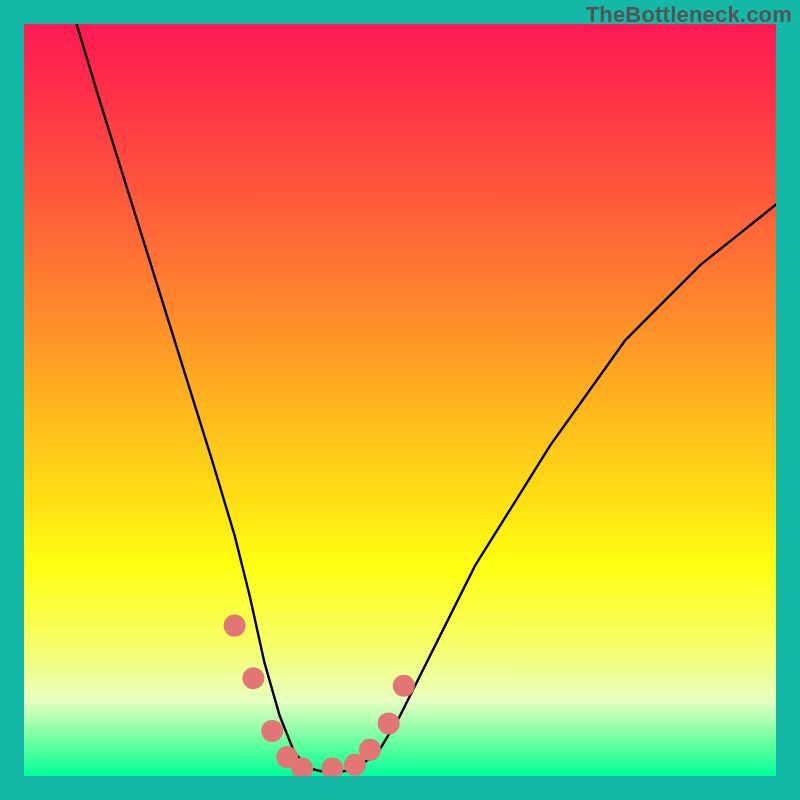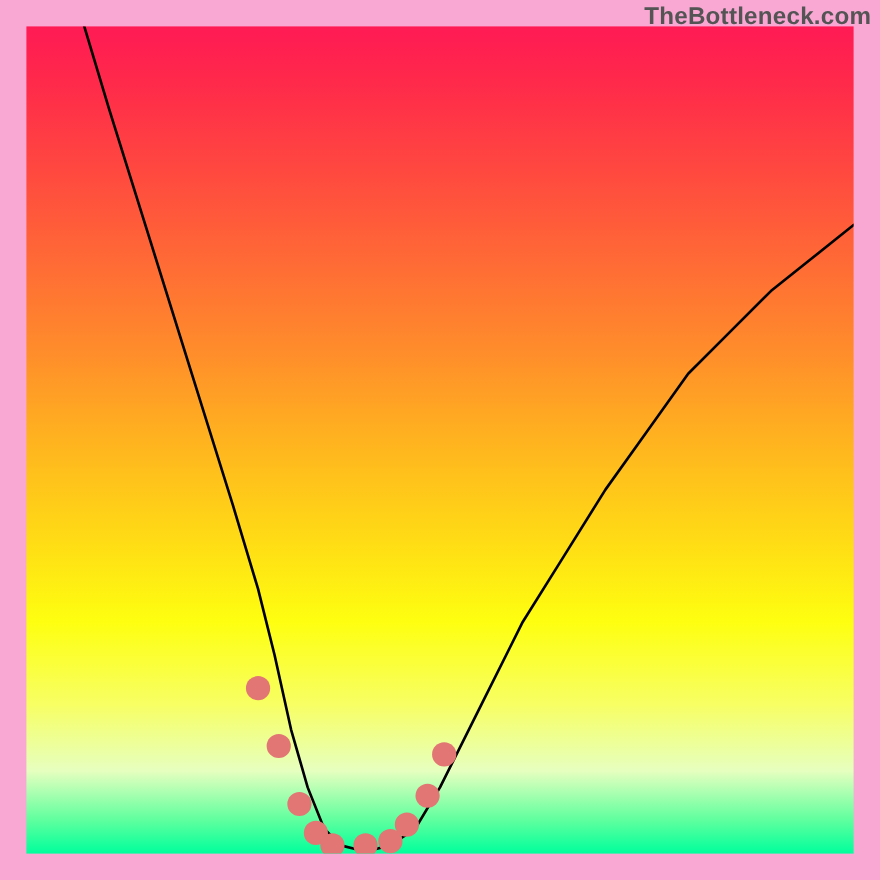--- a/index.html
+++ b/index.html
@@ -10,21 +10,21 @@
     height: 800px;
     position: relative;
     overflow: hidden;
   }
   .frame {
     position: absolute;
     top: 0;
     left: 0;
     width: 800px;
     height: 800px;
-    background: #f9a8d4;
+    background: #14b8a6;
   }
   .plot-area {
     position: absolute;
     top: 24px;
     left: 24px;
     width: 752px;
     height: 752px;
     background: linear-gradient(to bottom,
       #ff1a54 0%,
       #ff2a4a 7%,

